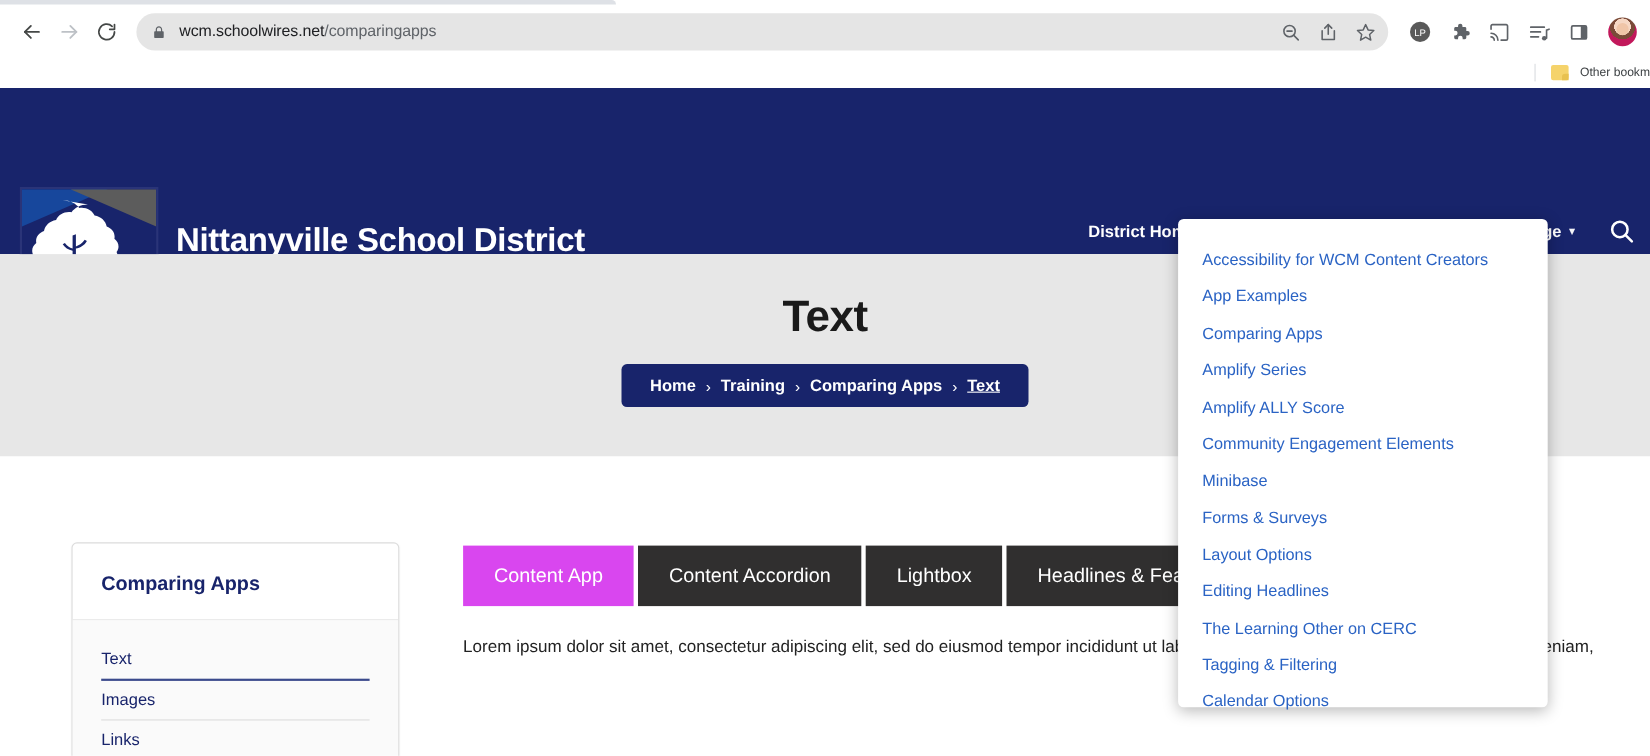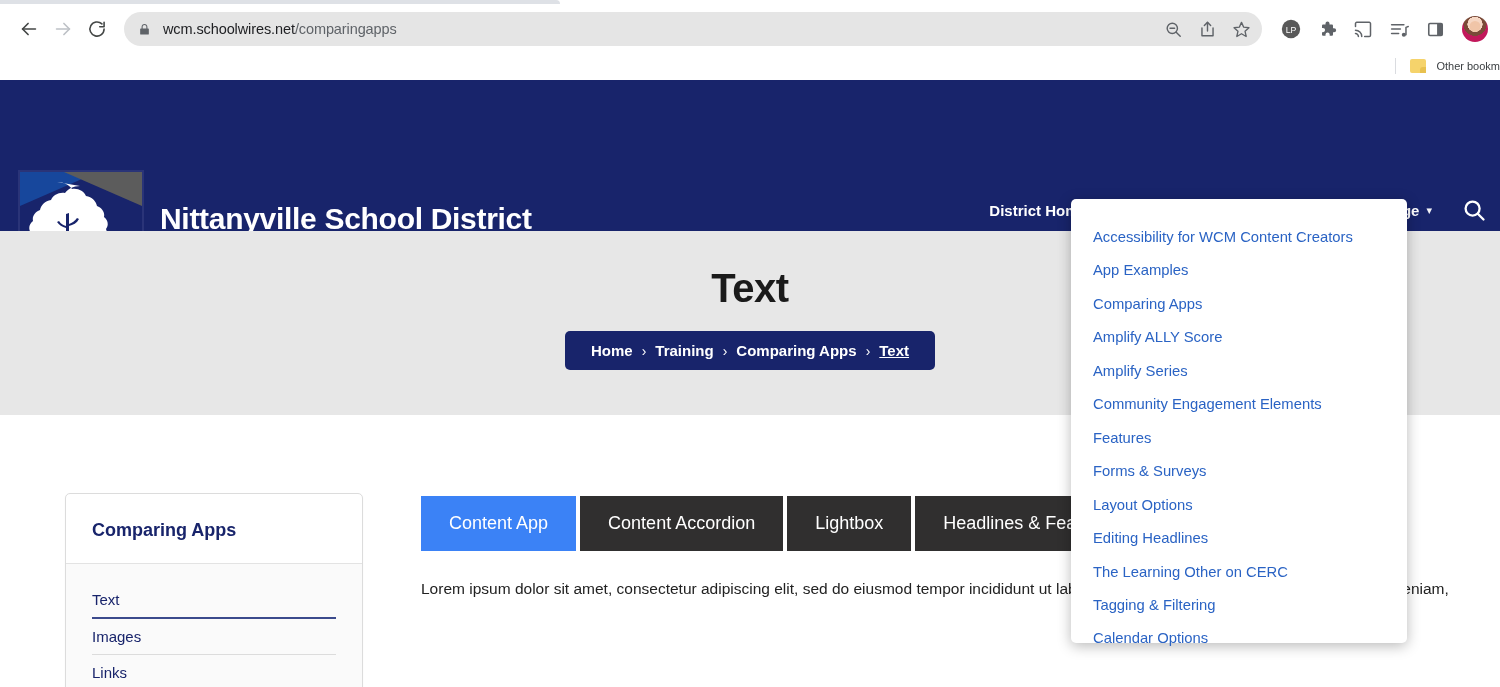--- a/index.html
+++ b/index.html
@@ -200,21 +200,21 @@
 
   .main-col { position: absolute; left: 421px; top: 81px; right: 0; }
   .tabs { display: flex; flex-wrap: wrap; gap: 4px; }
   .tab {
     background: #302f2f; color: #ffffff;
     font-size: 18px; padding: 17px 28px;
     border: none; cursor: pointer;
     font-family: "Liberation Sans", sans-serif;
     white-space: nowrap;
   }
-  .tab.active { background: #3b82f6; }
+  .tab.active { background: #d946ef; }
   .body-text {
     margin-top: 26px; font-size: 15.5px; color: #222222;
     line-height: 1.5; white-space: nowrap;
   }
 </style>
 </head>
 <body>
 
 <div class="browser">
 
@@ -411,23 +411,23 @@
       <button class="tab">About Teacher</button>
     </div>
     <p class="body-text">Lorem ipsum dolor sit amet, consectetur adipiscing elit, sed do eiusmod tempor incididunt ut labore et dolore magna aliqua. Ut enim ad minim veniam,</p>
   </div>
 </div>
 
 <div class="dropdown">
   <a class="dd-item">Accessibility for WCM Content Creators</a>
   <a class="dd-item">App Examples</a>
   <a class="dd-item">Comparing Apps</a>
+  <a class="dd-item">Amplify Series</a>
   <a class="dd-item">Amplify ALLY Score</a>
-  <a class="dd-item">Amplify Series</a>
   <a class="dd-item">Community Engagement Elements</a>
-  <a class="dd-item">Features</a>
+  <a class="dd-item">Minibase</a>
   <a class="dd-item">Forms &amp; Surveys</a>
   <a class="dd-item">Layout Options</a>
   <a class="dd-item">Editing Headlines</a>
   <a class="dd-item">The Learning Other on CERC</a>
   <a class="dd-item">Tagging &amp; Filtering</a>
   <a class="dd-item">Calendar Options</a>
 </div>
 
 </body></html>

